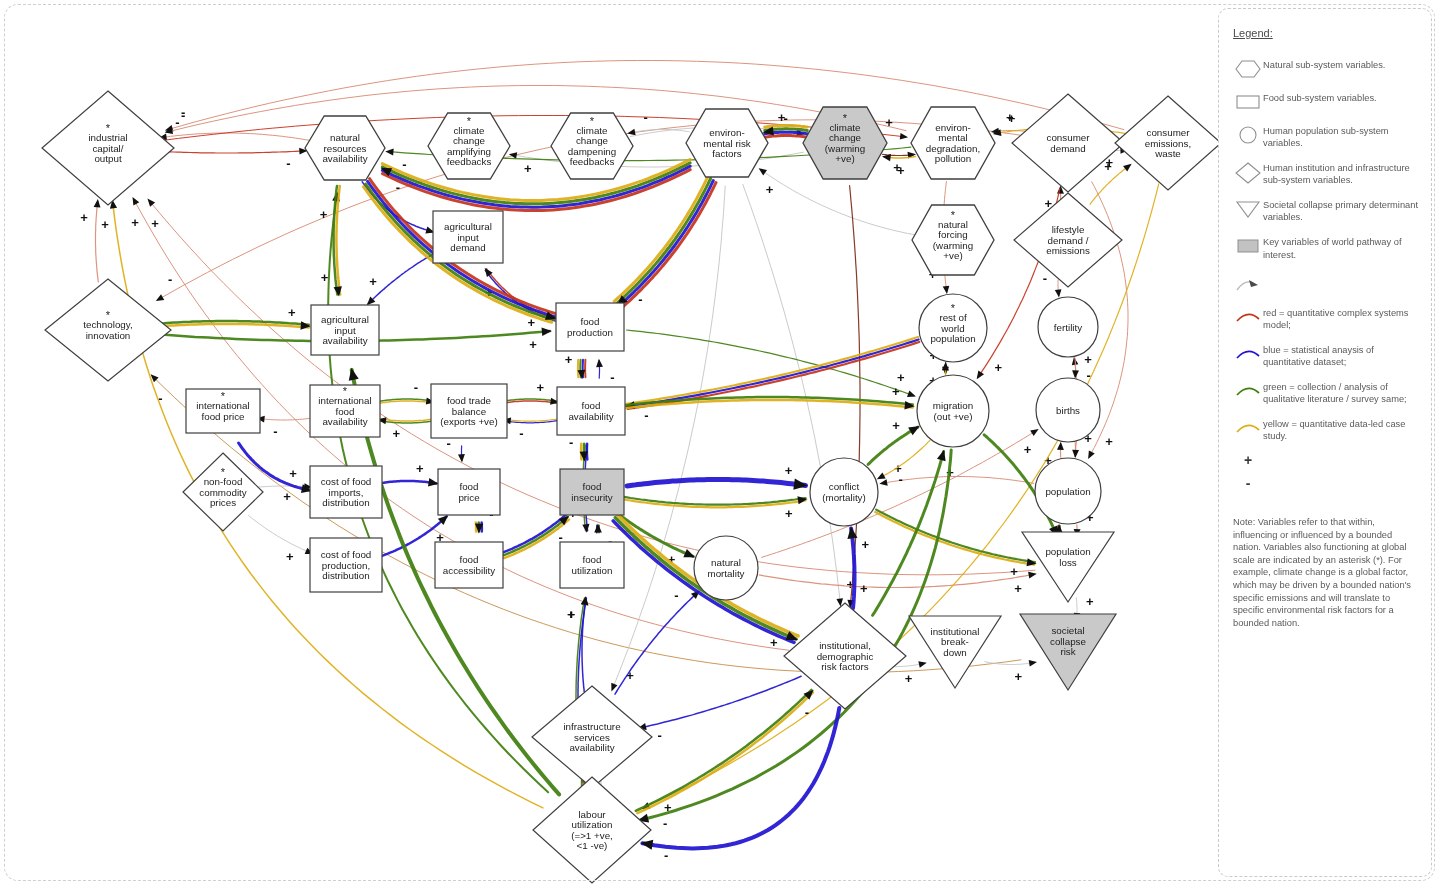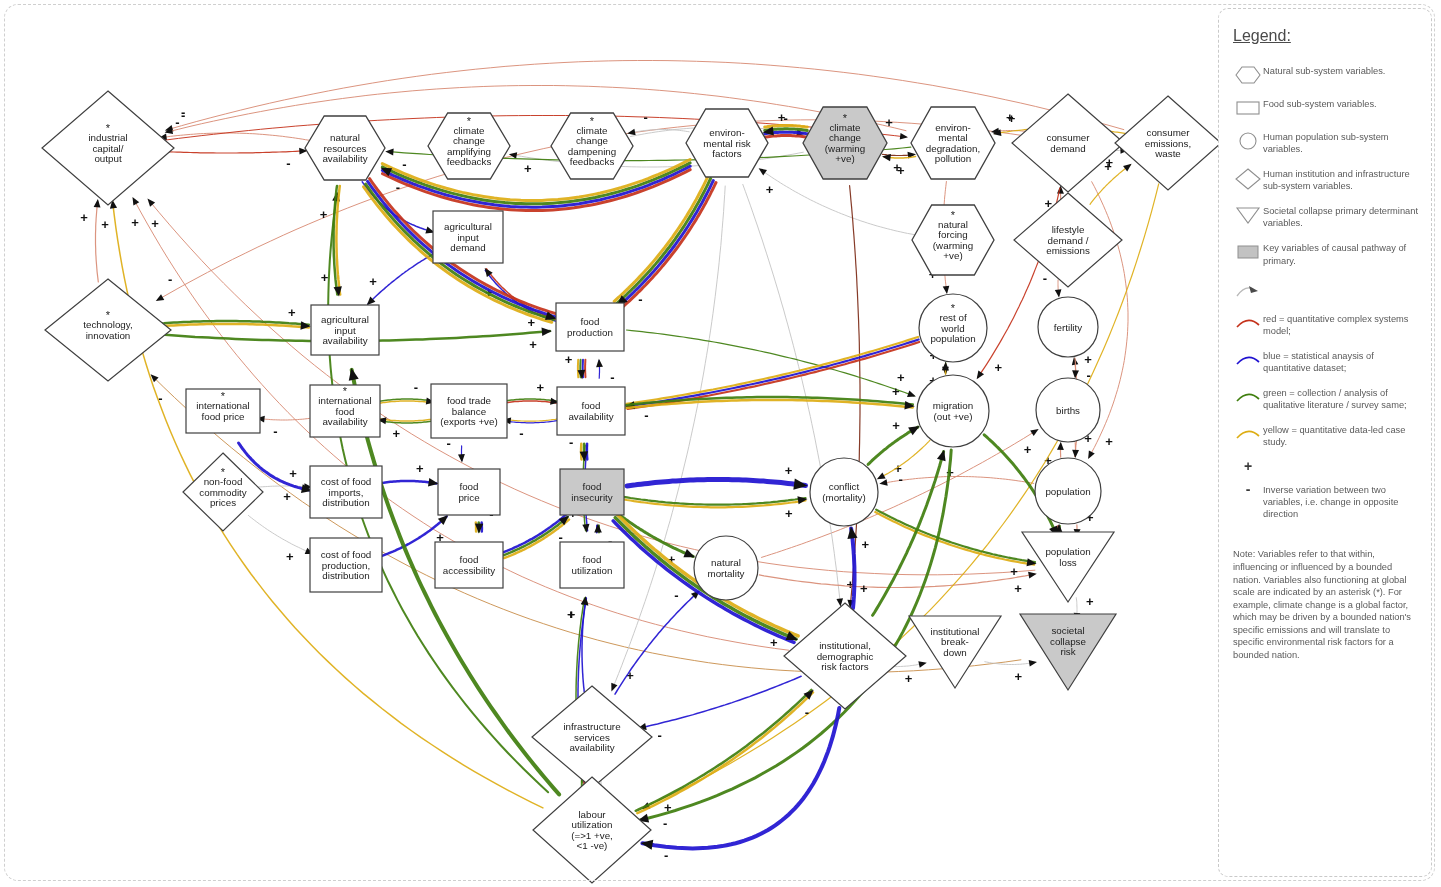--- a/index.html
+++ b/index.html
@@ -1,21 +1,21 @@
 <!DOCTYPE html>
 <html><head>
 <meta charset="utf-8">
 <style>
   html,body{margin:0;padding:0;background:#fff;font-family:"Liberation Sans",sans-serif;}
   .stage{position:relative;width:1441px;height:887px;background:#fff;box-sizing:border-box;}
   .frame{position:absolute;left:4px;top:4px;width:1431px;height:877px;border:1.5px dashed #cfcfcf;border-radius:14px;box-sizing:border-box;pointer-events:none;}
   #diagram-svg{position:absolute;left:0;top:0;}
   #diagram-svg text{font-family:"Liberation Sans",sans-serif;}
   .legend{position:absolute;left:1218px;top:8px;width:214px;height:869px;border:1.5px dashed #c9c9c9;border-radius:10px;box-sizing:border-box;padding:14px 12px 10px 14px;background:#fff;overflow:hidden;}
-  .legend-title{font-size:16px;color:#4a4a4a;text-decoration:underline;margin:4px 0 20px 0;}
+  .legend-title{font-size:11px;color:#4a4a4a;text-decoration:underline;margin:4px 0 20px 0;}
   .legend-item{display:flex;margin-bottom:13px;align-items:flex-start;}
   .li-icon{width:30px;flex:0 0 30px;display:flex;justify-content:center;margin-top:0px;}
   .li-text{font-size:9.3px;color:#5a5a5a;line-height:1.3;}
   .sign-glyph{font-weight:bold;font-size:14px;color:#3a3a3a;line-height:10px;}
   .legend-note{font-size:9.3px;color:#5a5a5a;line-height:1.35;margin-top:28px;padding-right:2px;}
 </style>
 </head>
 <body>
 
 <div class="stage">
@@ -824,21 +824,21 @@
             </svg>
           </span>
           <span class="li-text">Societal collapse primary determinant variables.</span>
         </div>
         <div class="legend-item">
           <span class="li-icon">
             <svg width="28" height="20" viewBox="0 0 28 20">
               <rect x="4" y="4" width="20" height="12" fill="#c2c2c2" stroke="#8f8f8f" stroke-width="1"></rect>
             </svg>
           </span>
-          <span class="li-text">Key variables of causal pathway of primary.</span>
+          <span class="li-text">Key variables of world pathway of interest.</span>
         </div>
         <div class="legend-item">
           <span class="li-icon">
             <svg width="28" height="20" viewBox="0 0 28 20">
               <path d="M3 16 Q11 5 19 9" stroke="#b8b8b8" stroke-width="1.3" fill="none"></path>
               <polygon points="24,11 15,6 17,13" fill="#4a4a4a"></polygon>
             </svg>
           </span>
         </div>
         <div class="legend-item">
@@ -875,18 +875,17 @@
         </div>
         <div class="legend-item">
           <span class="li-icon">
             <span class="sign-glyph">+</span>
           </span>
         </div>
         <div class="legend-item">
           <span class="li-icon">
             <span class="sign-glyph">-</span>
           </span>
-          <span class="li-text">Inverse variation between two variables, i.e. change in opposite direction</span>
         </div>
       </div>
     <div class="legend-note">Note: Variables refer to that within, influencing or influenced by a bounded nation. Variables also functioning at global scale are indicated by an asterisk (*). For example, climate change is a global factor, which may be driven by a bounded nation's specific emissions and will translate to specific environmental risk factors for a bounded nation.</div>
   </div>
 </div>
 
 </body></html>

